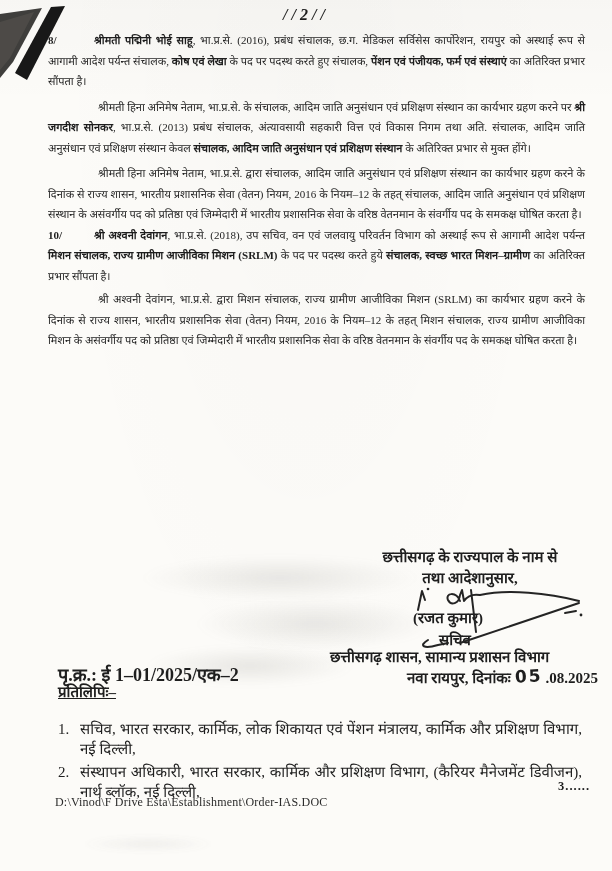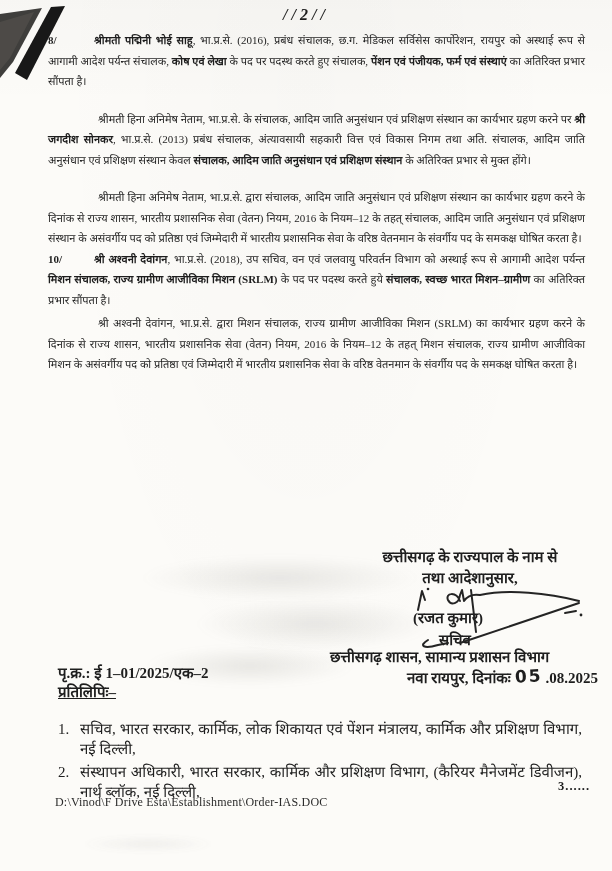--- a/index.html
+++ b/index.html
@@ -33,42 +33,42 @@
   .page-marker{
     position:absolute;top:6px;left:0;width:612px;text-align:center;
     font-size:16px;font-weight:bold;letter-spacing:4px;font-style:italic;
   }
   .body-text{
     position:absolute;left:48px;top:30px;width:537px;
     font-size:11px;line-height:20.5px;text-align:justify;
     font-weight:500;
   }
   .para{margin:0;}
-  .para.gap{margin-top:17px;}
+  .para.gap{margin-top:5px;}
   .para.gap-lg{margin-top:3px;}
   .para.indent{text-indent:50px;}
   .num{display:inline-block;width:46px;font-weight:bold;text-indent:0;}
   .b{font-weight:bold;}
 
   .sig-block{position:absolute;left:330px;top:546px;width:280px;font-size:15px;}
   .sig-line{position:absolute;left:0;width:280px;text-align:center;font-weight:bold;}
   .auth1{top:0;}
   .auth2{top:21px;}
   .sig-name{position:absolute;left:38px;top:61px;width:160px;text-align:center;font-weight:bold;}
   .sig-desig{position:absolute;left:75px;top:83px;width:100px;text-align:center;font-weight:bold;}
   .sig-dept{position:absolute;left:0;top:100px;width:264px;text-align:left;font-weight:bold;}
   .sig-date{position:absolute;left:0;top:121px;width:268px;text-align:right;font-weight:bold;white-space:nowrap;}
   .hand-day{display:inline-block;font-family:"DejaVu Sans",sans-serif;
     font-size:17px;font-weight:600;transform:rotate(-3deg) translateY(-1px);
     letter-spacing:2px;margin:0 3px 0 4px;}
   .signature-svg{position:absolute;left:68px;top:40px;width:192px;height:66px;z-index:3;}
   .signature-svg path,.signature-svg line{fill:none;stroke:#242424;stroke-width:2;
     stroke-linecap:round;stroke-linejoin:round;}
 
-  .ref-no{position:absolute;left:58px;top:662px;font-size:15px;font-weight:bold;white-space:nowrap;}
+  .ref-no{position:absolute;left:58px;top:662px;font-size:18px;font-weight:bold;white-space:nowrap;}
   .copies{position:absolute;left:58px;top:682px;width:524px;font-size:15px;line-height:20.5px;}
   .copies-heading{font-weight:bold;margin-bottom:16px;}
   .copies-heading span{text-decoration:underline;}
   .copy-item{display:flex;margin-top:2px;}
   .copy-num{width:22px;flex:0 0 22px;}
   .copy-text{flex:1;text-align:justify;font-family:Liberation Serif, serif;}
 
   .continuation{position:absolute;right:22px;top:779px;font-size:12.5px;font-weight:bold;letter-spacing:1px;}
   .file-path{position:absolute;left:55px;top:795px;font-size:12px;color:#2a2a2a;
     font-family:"Liberation Serif","DejaVu Serif",serif;letter-spacing:.2px;}

